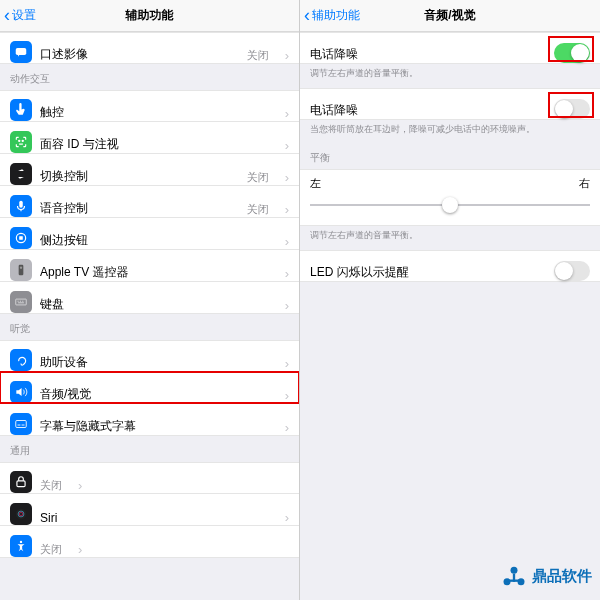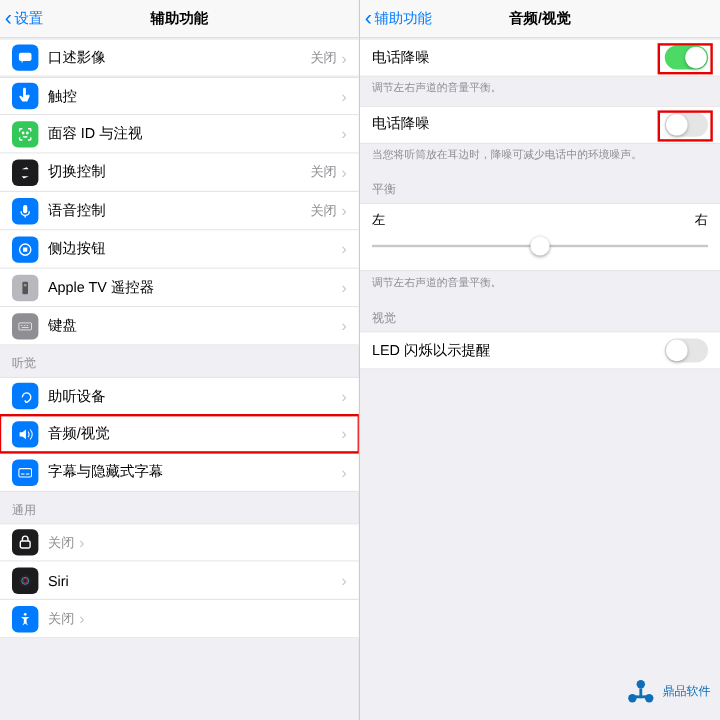--- a/index.html
+++ b/index.html
@@ -5,41 +5,41 @@
 *{margin:0;padding:0;box-sizing:border-box;font-family:-apple-system,"Helvetica Neue",Arial,sans-serif}
 body{width:600px;height:600px;background:#fff;overflow:hidden;position:relative}
 .screens{display:flex;width:600px}
 .screen{width:300px;height:600px;background:#efeff4;position:relative;overflow:hidden}
 .screen.left{border-right:1px solid #ccc}
 .navbar{height:32px;background:#f8f8f8;border-bottom:1px solid #d9d9d9;display:flex;align-items:center;position:relative;font-size:12px}
 .nav-back{color:#007aff;display:flex;align-items:center;padding-left:4px;cursor:pointer}
 .nav-back .chev{font-size:18px;font-weight:200;margin-right:2px}
 .nav-title{position:absolute;left:0;right:0;text-align:center;font-weight:600;color:#000;pointer-events:none}
 .section-header{font-size:10px;color:#8e8e93;padding:8px 10px 4px}
-.row{background:#fff;height:32px;display:flex;align-items:center;padding:0 10px;border-bottom:0.5px solid #e5e5e5;font-size:12px;color:#000;position:relative}
+.row{background:#fff;height:32px;display:flex;align-items:flex-end;padding:0 10px;border-bottom:0.5px solid #e5e5e5;font-size:12px;color:#000;position:relative}
 .row.first{border-top:0.5px solid #e5e5e5}
 .row .icon{width:22px;height:22px;border-radius:5px;margin-right:8px;display:flex;align-items:center;justify-content:center;flex-shrink:0;color:#fff;font-size:12px;font-weight:bold}
 .row .label{flex:1}
-.row .value{color:#8e8e93;font-size:11px;margin-right:4px}
+.row .value{color:#8e8e93;font-size:11px;margin-right:16px}
 .row .chevron{color:#c7c7cc;font-size:13px}
 .footer-note{font-size:9px;color:#8e8e93;padding:4px 10px 8px;line-height:1.3}
 .toggle{width:36px;height:20px;border-radius:10px;position:relative;background:#e5e5e5}
 .toggle .knob{width:18px;height:18px;border-radius:50%;background:#fff;position:absolute;top:1px;left:1px;box-shadow:0 1px 3px rgba(0,0,0,.3)}
 .toggle.on{background:#4cd964}
 .toggle.on .knob{left:17px}
 .redbox{position:absolute;border:2px solid #e60000;pointer-events:none;z-index:5}
 .slider-wrap{background:#fff;padding:6px 10px 10px;border-bottom:0.5px solid #e5e5e5}
 .slider-labels{display:flex;justify-content:space-between;font-size:11px;color:#000;margin-bottom:4px}
 .slider{position:relative;height:20px}
 .slider .track{position:absolute;top:9px;left:0;right:0;height:2px;background:#c7c7cc}
 .slider .tick{position:absolute;top:6px;width:1px;height:8px;background:#c7c7cc;left:50%}
 .slider .handle{position:absolute;top:2px;left:50%;transform:translateX(-50%);width:16px;height:16px;border-radius:50%;background:#fff;box-shadow:0 1px 3px rgba(0,0,0,.4)}
 .watermark{position:absolute;right:8px;bottom:10px;display:flex;align-items:center;z-index:10}
 .watermark .logo{color:#0d6fb8;font-size:22px;font-weight:bold;margin-right:4px;letter-spacing:-2px}
-.watermark .txt{color:#0d6fb8;font-size:10px;font-weight:400}
+.watermark .txt{color:#0d6fb8;font-size:15px;font-weight:700}
 .ic-blue{background:#007aff}.ic-green{background:#34c759}.ic-black{background:#1c1c1e}.ic-gray{background:#8e8e93}.ic-grayl{background:#b8b8be}
 svg{display:block}
 </style>
 </head>
 <body>
 
 <div class="screens">
 
   <div class="screen left">
     <div class="navbar">
@@ -56,20 +56,21 @@
             <rect x="3" y="5" width="18" height="12" rx="3"></rect>
             <path d="M9 17l-2 3v-3"></path>
           </svg>
         </div>
       <div class="label">口述影像</div>
       <div class="value">关闭</div>
       <div class="chevron">›</div>
     </div>
 
     <div id="left-sections">
+        <div class="section-header">动作交互</div>
         <div class="row first">
           <div class="icon ic-blue">
             <svg width="14" height="14" viewBox="0 0 24 24" fill="#fff">
               <path d="M9 2a2 2 0 014 0v9l3-1c2 0 3 2 2 3l-3 7H8l-4-6c-1-2 1-3 2-2l3 2z"></path>
             </svg>
           </div>
           <div class="label">触控</div>
           <div class="chevron">›</div>
         </div>
         <div class="row">
@@ -240,21 +241,20 @@
         <span>右</span>
       </div>
       <div class="slider">
         <div class="track"></div>
           <div class="tick"></div>
           <div class="handle"></div>
       </div>
     </div>
     <div class="footer-note">调节左右声道的音量平衡。</div>
 
-    <div class="section-header">视觉</div>
     <div class="row first">
       <div class="label">LED 闪烁以示提醒</div>
       <div class="toggle">
           <div class="knob"></div>
         </div>
     </div>
   </div>
 </div>
 
 <div class="watermark">

